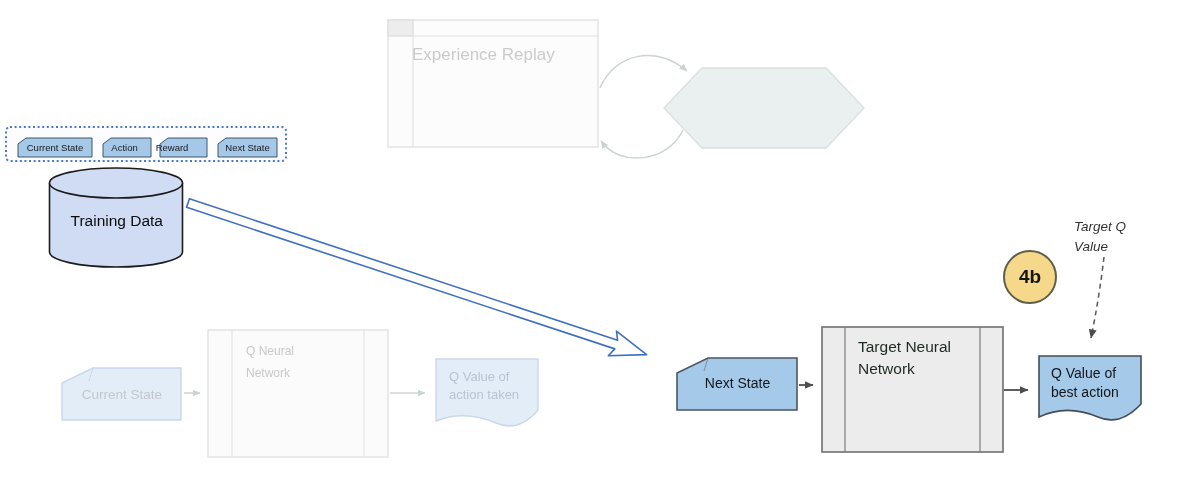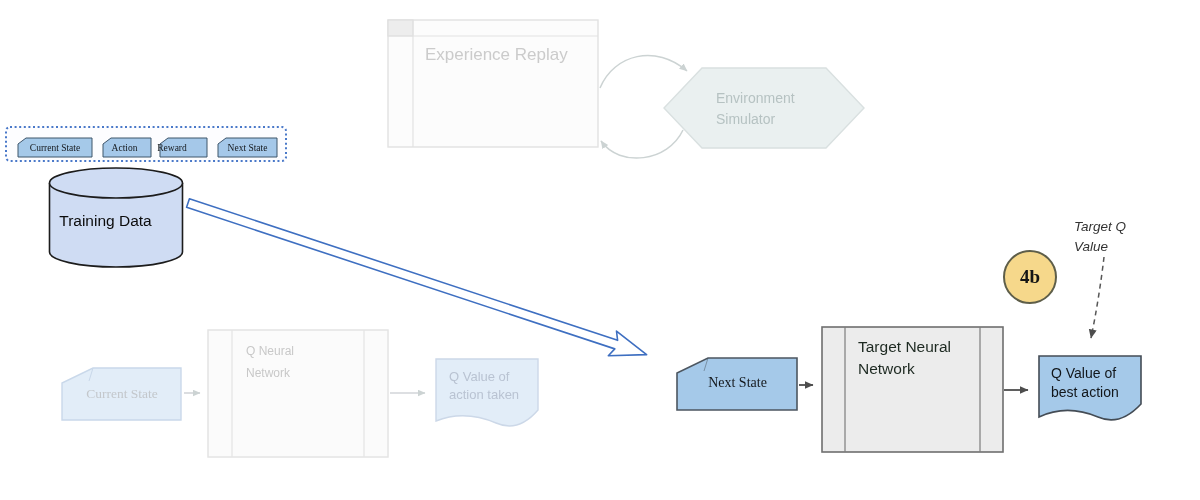--- a/index.html
+++ b/index.html
@@ -2,27 +2,27 @@
 <html><head>
 <meta charset="utf-8">
 <style>
   html,body{margin:0;padding:0;background:#fff;}
   .canvas{
     position:relative;width:1200px;height:500px;background:#ffffff;overflow:hidden;
     font-family:"Liberation Sans", sans-serif;
   }
   .canvas svg.layer{position:absolute;left:0;top:0;}
   .txt{position:absolute;white-space:nowrap;}
-  .center{display:flex;align-items:center;justify-content:center;text-align:center;font-family:Liberation Serif, serif;}
+  .center{display:flex;align-items:center;justify-content:center;text-align:center;}
 
   
-  .er-label{left:425px;top:45px;font-size:17px;color:#cbcbcb;}
+  .er-label{left:412px;top:45px;font-size:17px;color:#cbcbcb;}
   .env-label{left:716px;top:88px;font-size:14px;line-height:21px;color:#b6c2c2;}
   .card-label{font-size:9.5px;color:#15191d;}
-  .cyl-label{left:48px;top:212px;width:115px;font-size:15.5px;color:#0c0c0c;text-align:center;}
+  .cyl-label{left:48px;top:212px;width:115px;font-size:15.5px;color:#0c0c0c;text-align:right;}
   .faded-flag-label{left:62px;top:368px;width:120px;height:52px;font-size:13.5px;color:#c3c7cb;}
   .qnn-label{left:246px;top:340px;font-size:12px;line-height:22px;color:#c8c8c8;}
   .qout-label{left:449px;top:368px;font-size:13px;line-height:18px;color:#b9c3d2;}
 
   
   .solid-flag-label{left:677px;top:358px;width:121px;height:50px;font-size:14px;color:#14181c;}
   .tnn-label{left:858px;top:336px;font-size:15.5px;line-height:22px;color:#1e2a22;}
   .tout-label{left:1051px;top:364px;font-size:14px;line-height:19px;color:#12161a;}
   .badge-label{left:1004px;top:251px;width:52px;height:52px;font-size:19px;font-weight:bold;color:#151515;}
   .annot-label{left:1074px;top:217px;font-size:13.5px;line-height:20px;font-style:italic;color:#333333;}
@@ -93,24 +93,20 @@
     <path d="M1004 390 H1028" stroke="#4d4d4d" stroke-width="1.8" fill="none" marker-end="url(#mDark)"></path>
     <path d="M1039 356 H1141 V404 C 1128 418, 1114 424, 1098 417 C 1079 409, 1058 408, 1039 417 Z" fill="#a5c9e9" stroke="#444c55" stroke-width="1.6"></path>
 
     <circle cx="1030" cy="277" r="26" fill="#f6d88b" stroke="#5e5e49" stroke-width="2"></circle>
 
     <path d="M1104 257 C 1101 283, 1096 314, 1091 338" fill="none" stroke="#565656" stroke-width="1.5" stroke-dasharray="5 4" marker-end="url(#mDark)"></path>
   </svg>
 
   <div class="txt er-label">Experience Replay</div>
 
-  <div class="txt env-label">
-    <span class="line">Environment</span>
-    <span class="line">Simulator</span>
-  </div>
 
   <div class="txt center card-label" style="left:18px;top:138px;width:74px;height:19px;">Current State</div>
   <div class="txt center card-label" style="left:103px;top:138px;width:43px;height:19px;">Action</div>
   <div class="txt center card-label" style="left:160px;top:138px;width:24px;height:19px;">Reward</div>
   <div class="txt center card-label" style="left:218px;top:138px;width:59px;height:19px;">Next State</div>
 
   <div class="txt cyl-label">Training Data</div>
 
   <div class="txt center faded-flag-label">Current State</div>
 

